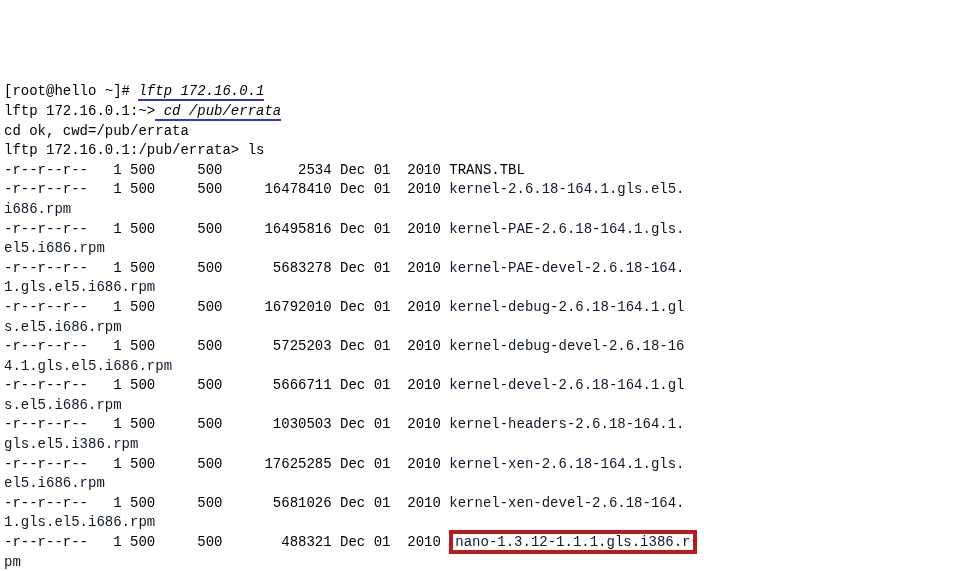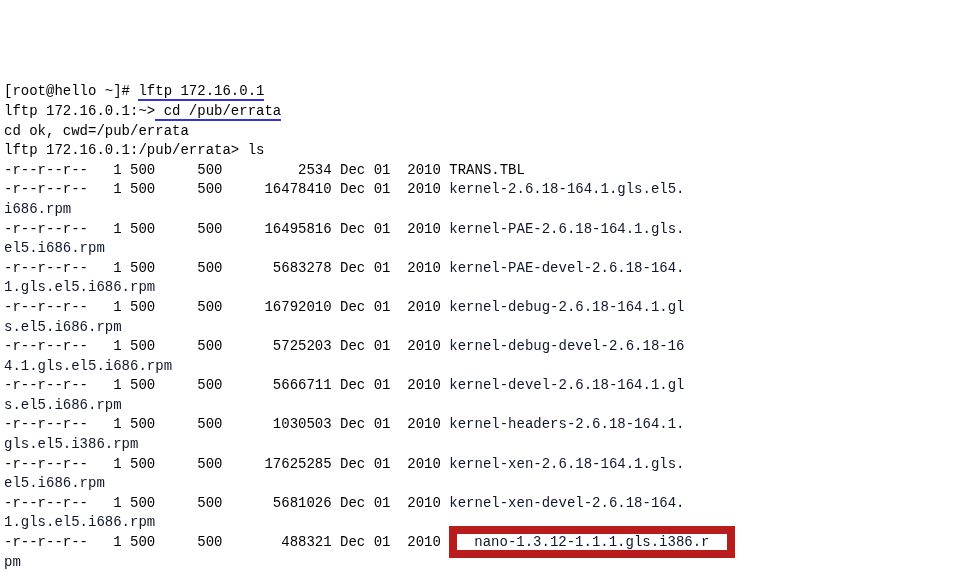--- a/index.html
+++ b/index.html
@@ -10,24 +10,25 @@
       line-height: 1.4;
       background: #ffffff;
       color: #000000;
       white-space: pre;
     }
     .line { display: block; }
     .red { color: #0f172a; }
     .underline-blue {
       border-bottom: 2px solid #3333dd;
       display: inline;
+      font-style: italic;
     }
     .box-blue {
-      border: 8px solid #b91c1c;
-      padding: 0 17px;
+      border: 4px solid #b91c1c;
+      padding: 0 2px;
       display: inline;
     }
   </style>
 </head>
 <body>
 
 
 
 <div id="terminal"><span class="line">[root@hello ~]# <span class="underline-blue">lftp 172.16.0.1</span></span><span class="line">lftp 172.16.0.1:~&gt;<span class="underline-blue"> cd /pub/errata</span></span><span class="line">cd ok, cwd=/pub/errata</span><span class="line">lftp 172.16.0.1:/pub/errata&gt; ls</span><span class="line">-r--r--r--   1 500     500         2534 Dec 01  2010 <span>TRANS.TBL</span></span><span class="line">-r--r--r--   1 500     500     16478410 Dec 01  2010 <span class="red">kernel-2.6.18-164.1.gls.el5.</span></span><span class="line red">i686.rpm</span><span class="line">-r--r--r--   1 500     500     16495816 Dec 01  2010 <span class="red">kernel-PAE-2.6.18-164.1.gls.</span></span><span class="line red">el5.i686.rpm</span><span class="line">-r--r--r--   1 500     500      5683278 Dec 01  2010 <span class="red">kernel-PAE-devel-2.6.18-164.</span></span><span class="line red">1.gls.el5.i686.rpm</span><span class="line">-r--r--r--   1 500     500     16792010 Dec 01  2010 <span class="red">kernel-debug-2.6.18-164.1.gl</span></span><span class="line red">s.el5.i686.rpm</span><span class="line">-r--r--r--   1 500     500      5725203 Dec 01  2010 <span class="red">kernel-debug-devel-2.6.18-16</span></span><span class="line red">4.1.gls.el5.i686.rpm</span><span class="line">-r--r--r--   1 500     500      5666711 Dec 01  2010 <span class="red">kernel-devel-2.6.18-164.1.gl</span></span><span class="line red">s.el5.i686.rpm</span><span class="line">-r--r--r--   1 500     500      1030503 Dec 01  2010 <span class="red">kernel-headers-2.6.18-164.1.</span></span><span class="line red">gls.el5.i386.rpm</span><span class="line">-r--r--r--   1 500     500     17625285 Dec 01  2010 <span class="red">kernel-xen-2.6.18-164.1.gls.</span></span><span class="line red">el5.i686.rpm</span><span class="line">-r--r--r--   1 500     500      5681026 Dec 01  2010 <span class="red">kernel-xen-devel-2.6.18-164.</span></span><span class="line red">1.gls.el5.i686.rpm</span><span class="line">-r--r--r--   1 500     500       488321 Dec 01  2010 <span class="box-blue red">nano-1.3.12-1.1.1.gls.i386.r</span></span><span class="line red">pm</span></div>
 

